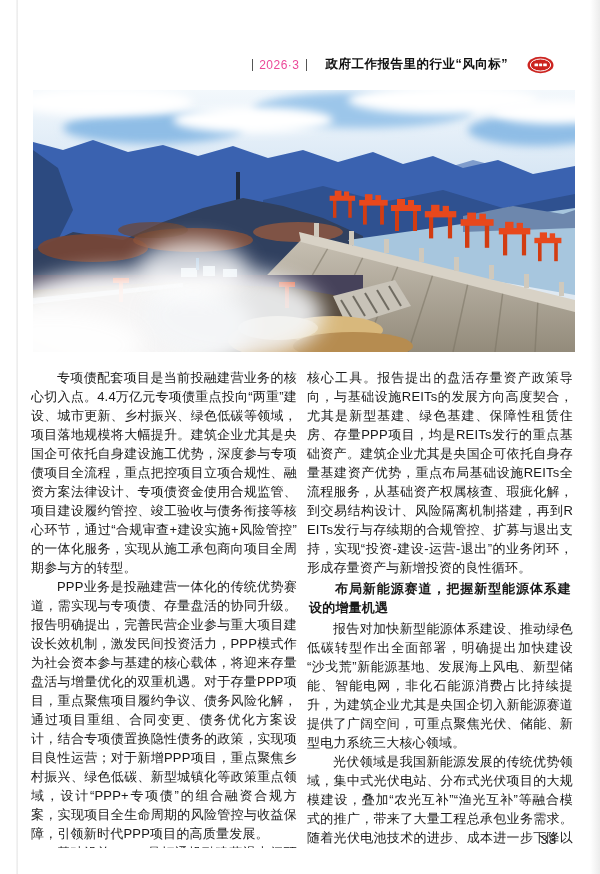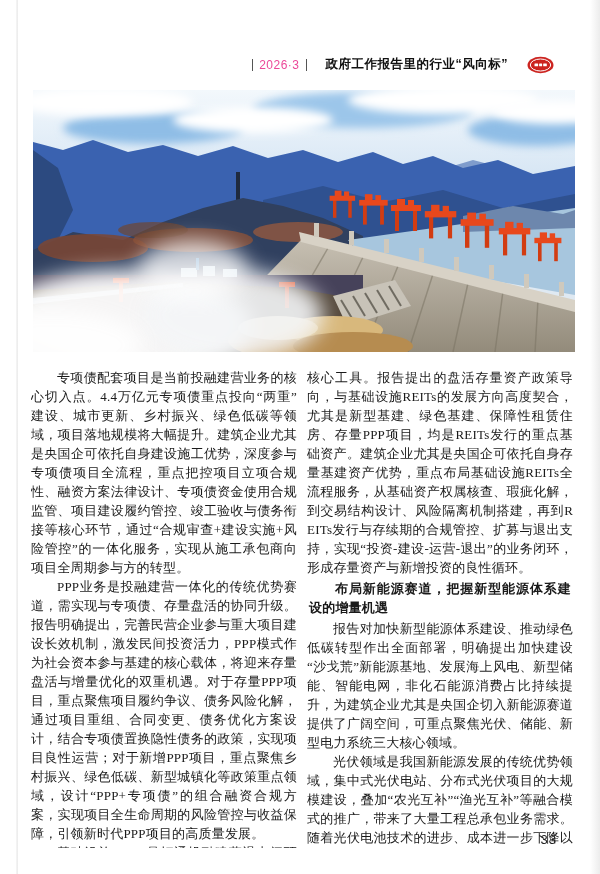--- a/index.html
+++ b/index.html
@@ -48,21 +48,20 @@
     position:absolute;left:31px;top:368px;width:542px;height:480px;
     display:flex;gap:10px;
   }
   .col{width:266px;height:480px;overflow:hidden;}
   .col p{
     margin:0;
     font-size:13px;line-height:19px;
     text-align:justify;text-justify:inter-ideograph;
     letter-spacing:0.2px;
     word-break:break-all;
-    font-family:Liberation Serif, serif;
   }
   .col p.indent{text-indent:2em;}
   .col h2{
     margin:2px;
     font-size:13px;line-height:19px;font-weight:bold;
     text-align:justify;text-indent:2em;word-break:break-all;
     letter-spacing:0.2px;
   }
   
   .pageno{

